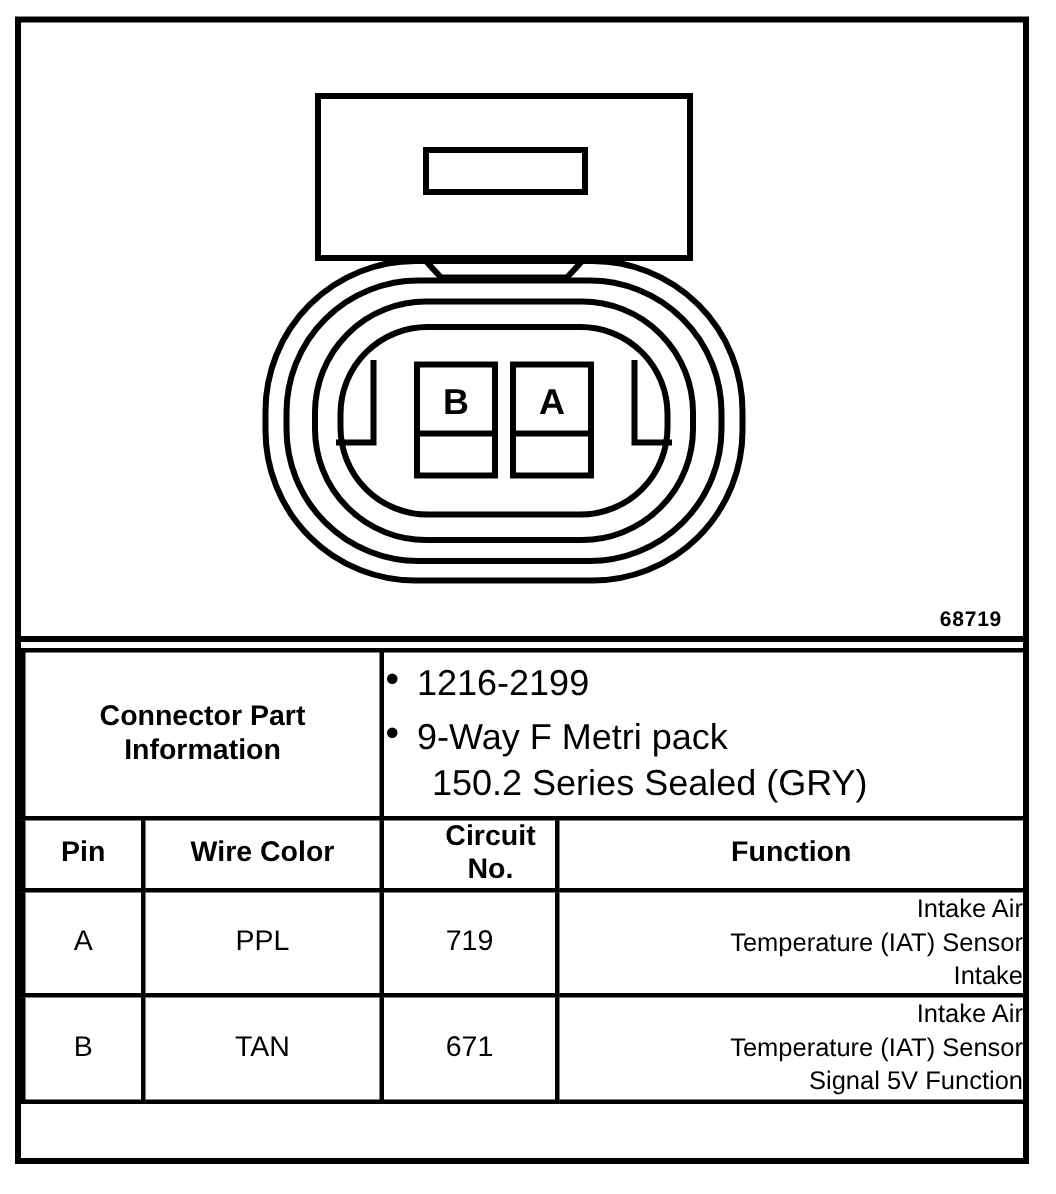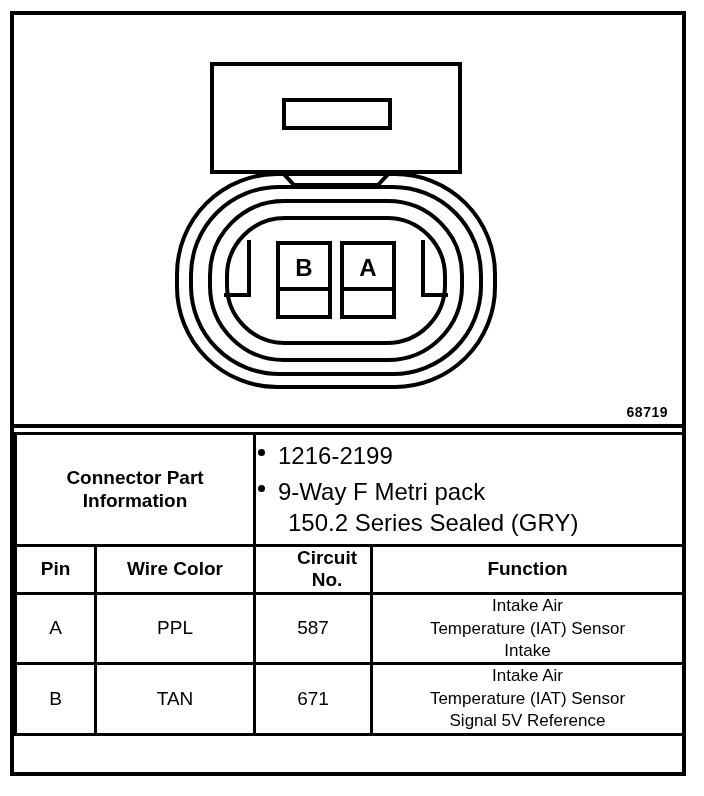--- a/index.html
+++ b/index.html
@@ -134,21 +134,21 @@
   }
   .th-stack { display: block; padding-left: 28px; }
 
   .cell-center {
     text-align: center;
     font-size: 19px;
     line-height: 1.2;
     padding: 4px 2px;
   }
   .cell-function {
-    text-align: center;
+    text-align: right;
     font-size: 17px;
     line-height: 1.32;
     padding: 6px 8px;
   }
   .cell-function span { display: block; }
 </style>
 </head>
 <body>
 
 <div id="page">
@@ -221,34 +221,34 @@
         <td class="th">
           <span class="th-stack">Circuit</span>
           <span class="th-stack">No.</span>
         </td>
         <td class="th">Function</td>
       </tr>
 
       <tr>
         <td class="cell-center">A</td>
         <td class="cell-center">PPL</td>
-        <td class="cell-center">587</td>
+        <td class="cell-center">719</td>
         <td class="cell-function">
           <span>Intake Air</span>
           <span>Temperature (IAT) Sensor</span>
           <span>Intake</span>
         </td>
       </tr>
 
       <tr>
         <td class="cell-center">B</td>
         <td class="cell-center">TAN</td>
         <td class="cell-center">671</td>
         <td class="cell-function">
           <span>Intake Air</span>
           <span>Temperature (IAT) Sensor</span>
-          <span>Signal 5V Reference</span>
+          <span>Signal 5V Function</span>
         </td>
       </tr>
     </tbody>
   </table>
 
 </div>
 
 </body></html>

